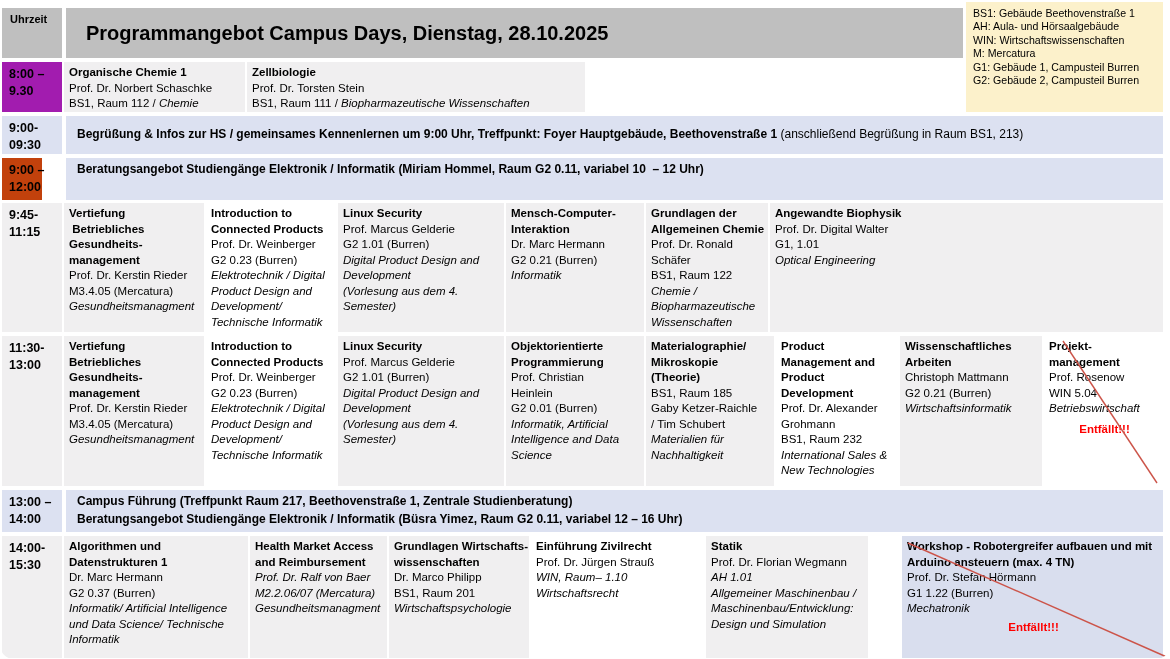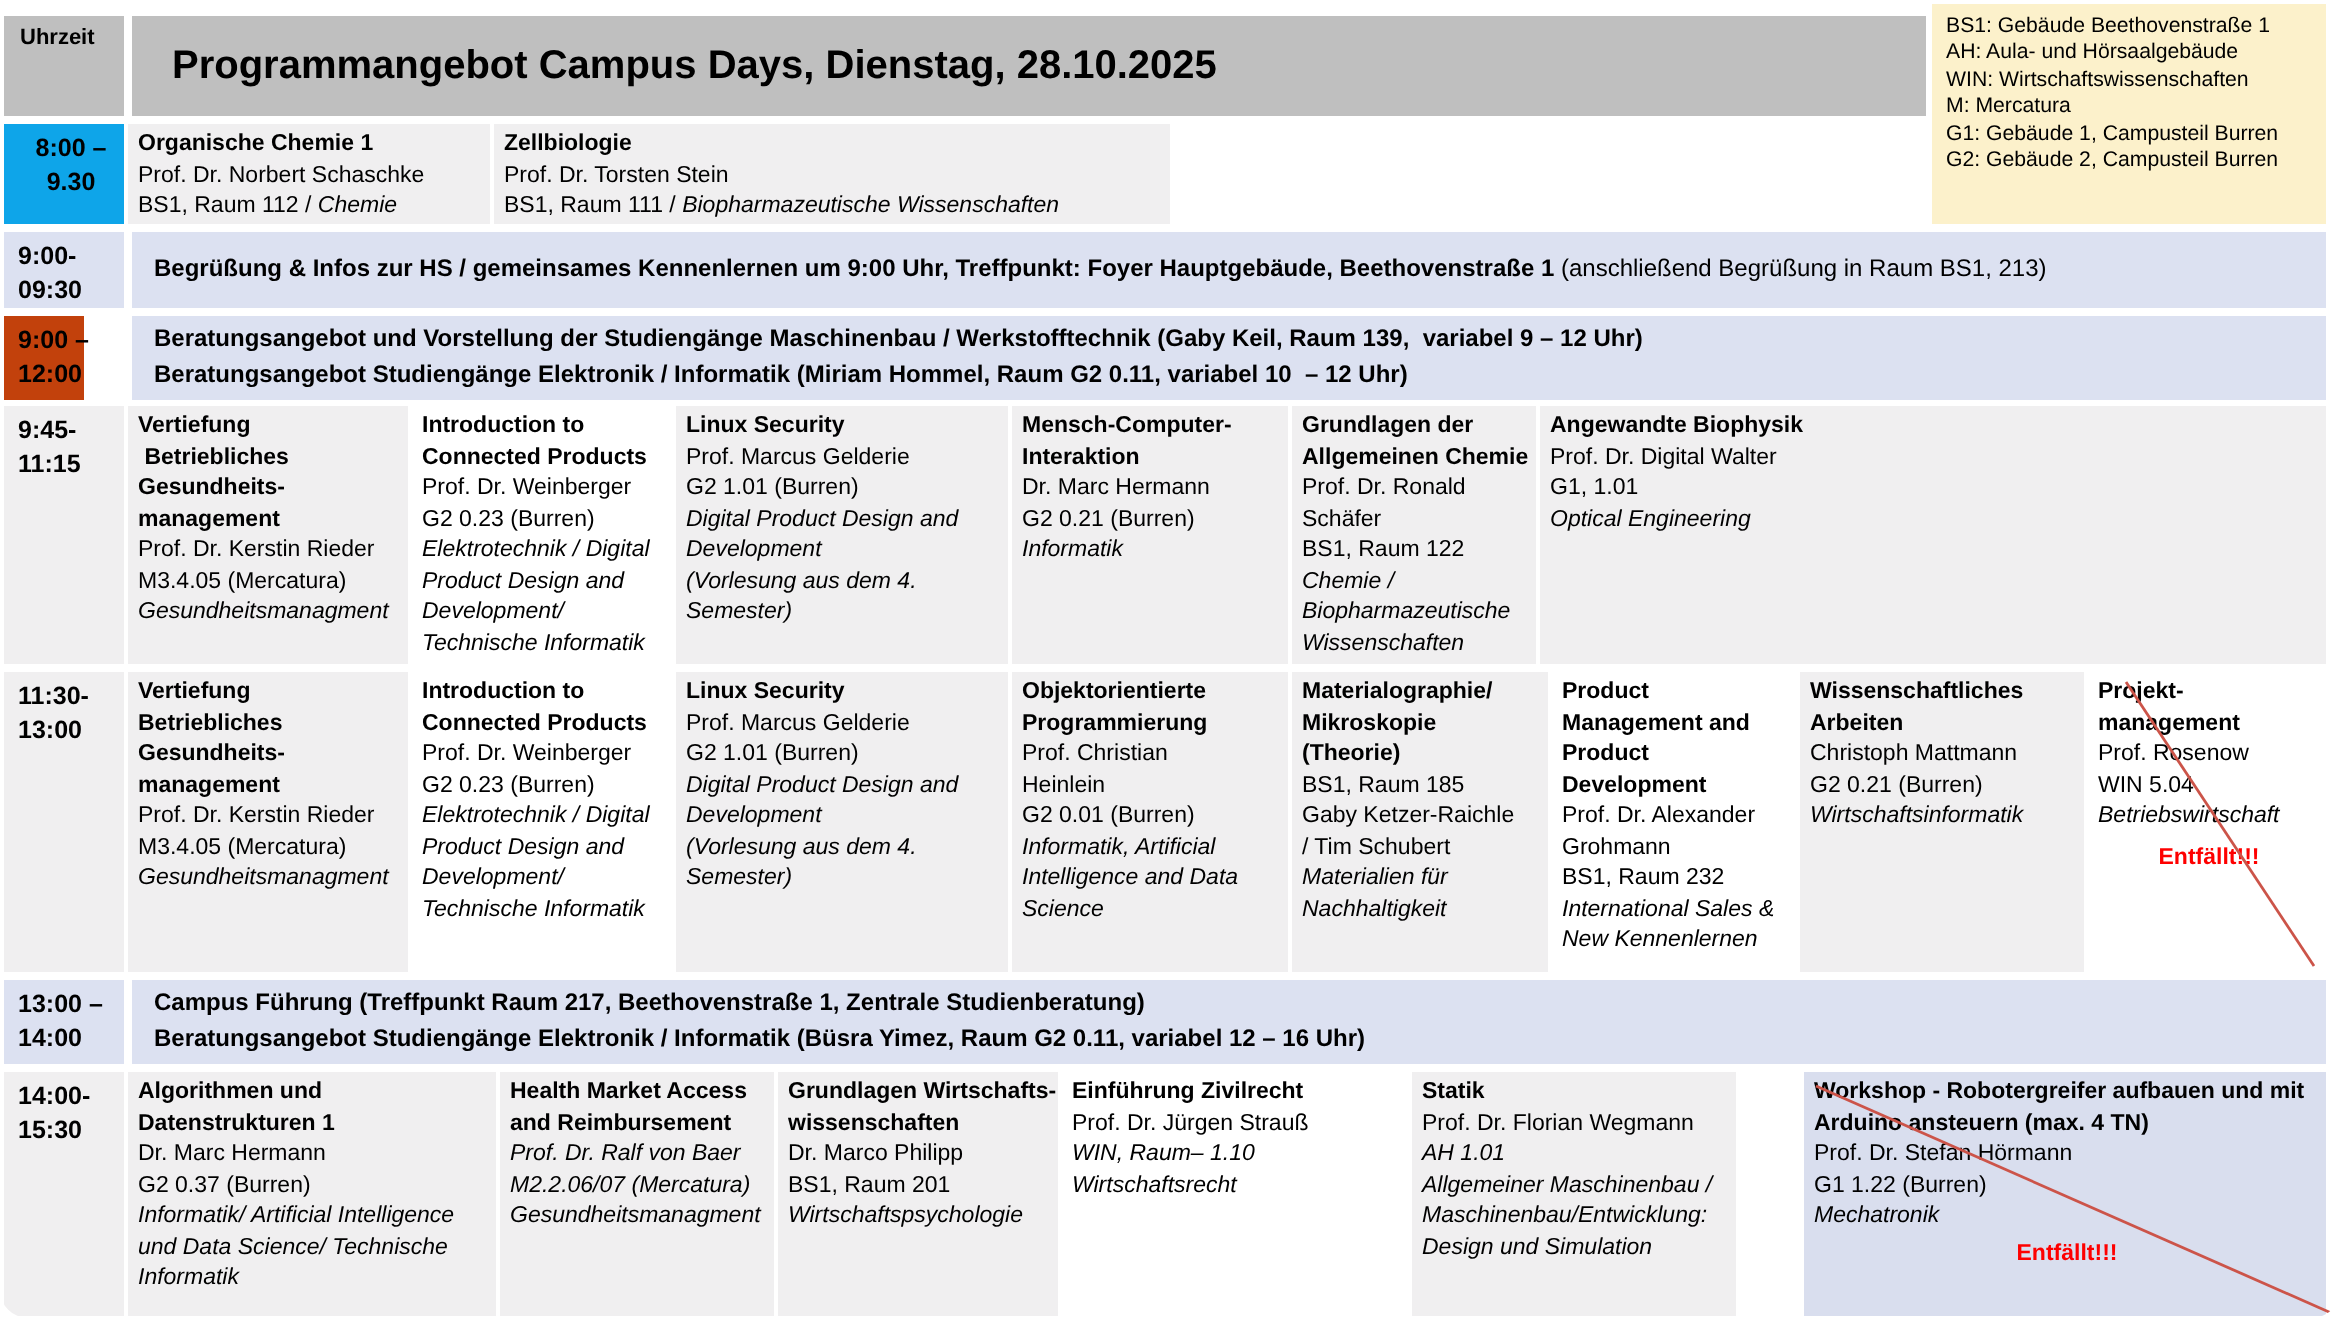--- a/index.html
+++ b/index.html
@@ -28,21 +28,21 @@
     <div id="legend-items">
         <div class="line">BS1: Gebäude Beethovenstraße 1</div>
         <div class="line">AH: Aula- und Hörsaalgebäude</div>
         <div class="line">WIN: Wirtschaftswissenschaften</div>
         <div class="line">M: Mercatura</div>
         <div class="line">G1: Gebäude 1, Campusteil Burren</div>
         <div class="line">G2: Gebäude 2, Campusteil Burren</div>
       </div>
   </div>
   <div id="rows-root">
-      <div class="abs timecell" style="left: 2px; top: 62px; width: 60px; height: 50px; background: #0ea5e9; text-align: center;">
+      <div class="abs timecell" style="left: 2px; top: 62px; width: 60px; height: 50px; background: #a21caf;">
         <div class="line">8:00 –</div>
         <div class="line">9.30</div>
       </div>
       <div class="abs cell" style="left: 64px; top: 62px; width: 181px; height: 50px; background: rgb(240, 239, 240);">
         <div class="line"><span class="b">Organische Chemie 1</span></div>
         <div class="line"><span>Prof. Dr. Norbert Schaschke</span></div>
         <div class="line"><span>BS1, Raum 112 / </span><span class="i">Chemie</span></div>
       </div>
       <div class="abs cell" style="left: 247px; top: 62px; width: 338px; height: 50px; background: rgb(240, 239, 240);">
         <div class="line"><span class="b">Zellbiologie</span></div>
@@ -54,21 +54,20 @@
         <div class="line">09:30</div>
       </div>
       <div class="abs banner" style="left: 66px; top: 116px; width: 1097px; height: 38px; background: rgb(220, 225, 241); padding-top: 10px;">
         <div class="line"><span class="b">Begrüßung &amp; Infos zur HS / gemeinsames Kennenlernen um 9:00 Uhr, Treffpunkt: Foyer Hauptgebäude, Beethovenstraße 1 </span><span>(anschließend Begrüßung in Raum BS1, 213)</span></div>
       </div>
       <div class="abs timecell" style="left: 2px; top: 158px; width: 40px; height: 42px; background: #c2410c;">
         <div class="line">9:00 –</div>
         <div class="line">12:00</div>
       </div>
       <div class="abs banner" style="left: 66px; top: 158px; width: 1097px; height: 42px; background: rgb(220, 225, 241); padding-top: 3px;">
-        <div class="line"><span class="b">Beratungsangebot und Vorstellung der Studiengänge Maschinenbau / Werkstofftechnik (Gaby Keil, Raum 139,  variabel 9 – 12 Uhr)</span></div>
         <div class="line"><span class="b">Beratungsangebot Studiengänge Elektronik / Informatik (Miriam Hommel, Raum G2 0.11, variabel 10  – 12 Uhr)</span></div>
       </div>
       <div class="abs timecell" style="left: 2px; top: 203px; width: 60px; height: 129px; background: rgb(240, 239, 240);">
         <div class="line">9:45-</div>
         <div class="line">11:15</div>
       </div>
       <div class="abs cell" style="left: 64px; top: 203px; width: 140px; height: 129px; background: rgb(240, 239, 240);">
         <div class="line"><span class="b">Vertiefung</span></div>
         <div class="line"><span class="b"> Betriebliches</span></div>
         <div class="line"><span class="b">Gesundheits-</span></div>
@@ -173,21 +172,21 @@
       </div>
       <div class="abs cell" style="left: 776px; top: 336px; width: 122px; height: 150px; background: rgb(255, 255, 255);">
         <div class="line"><span class="b">Product</span></div>
         <div class="line"><span class="b">Management and</span></div>
         <div class="line"><span class="b">Product</span></div>
         <div class="line"><span class="b">Development</span></div>
         <div class="line"><span>Prof. Dr. Alexander</span></div>
         <div class="line"><span>Grohmann</span></div>
         <div class="line"><span>BS1, Raum 232</span></div>
         <div class="line"><span class="i">International Sales &amp;</span></div>
-        <div class="line"><span class="i">New Kennenlernen</span></div>
+        <div class="line"><span class="i">New Technologies</span></div>
       </div>
       <div class="abs cell" style="left: 900px; top: 336px; width: 142px; height: 150px; background: rgb(240, 239, 240);">
         <div class="line"><span class="b">Wissenschaftliches</span></div>
         <div class="line"><span class="b">Arbeiten</span></div>
         <div class="line"><span>Christoph Mattmann</span></div>
         <div class="line"><span>G2 0.21 (Burren)</span></div>
         <div class="line"><span class="i">Wirtschaftsinformatik</span></div>
       </div>
       <div class="abs cell" style="left: 1044px; top: 336px; width: 119px; height: 150px; background: rgb(255, 255, 255);">
         <div class="line"><span class="b">Projekt-</span></div>

